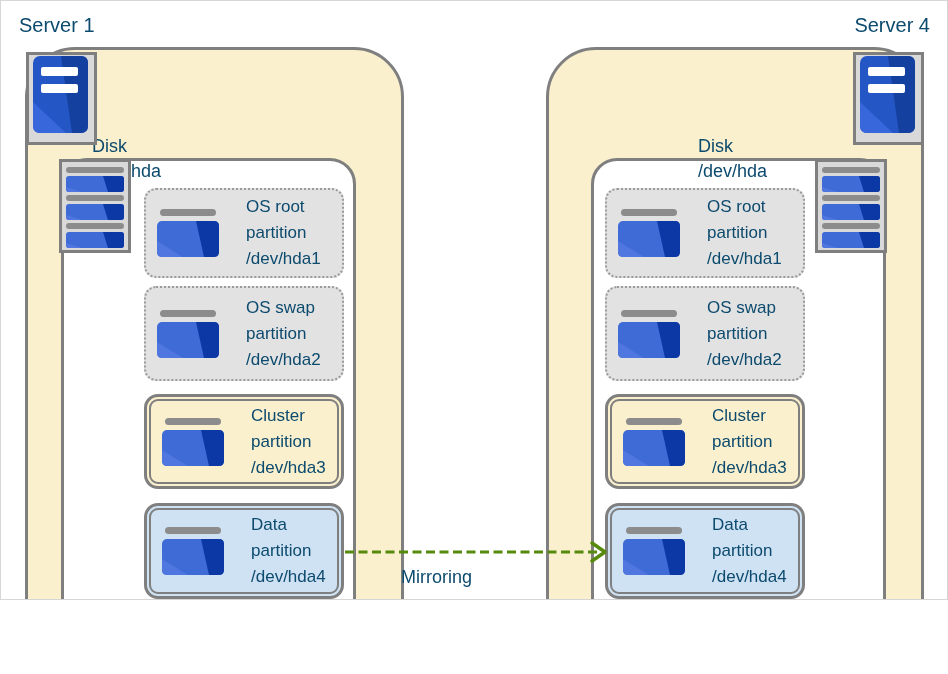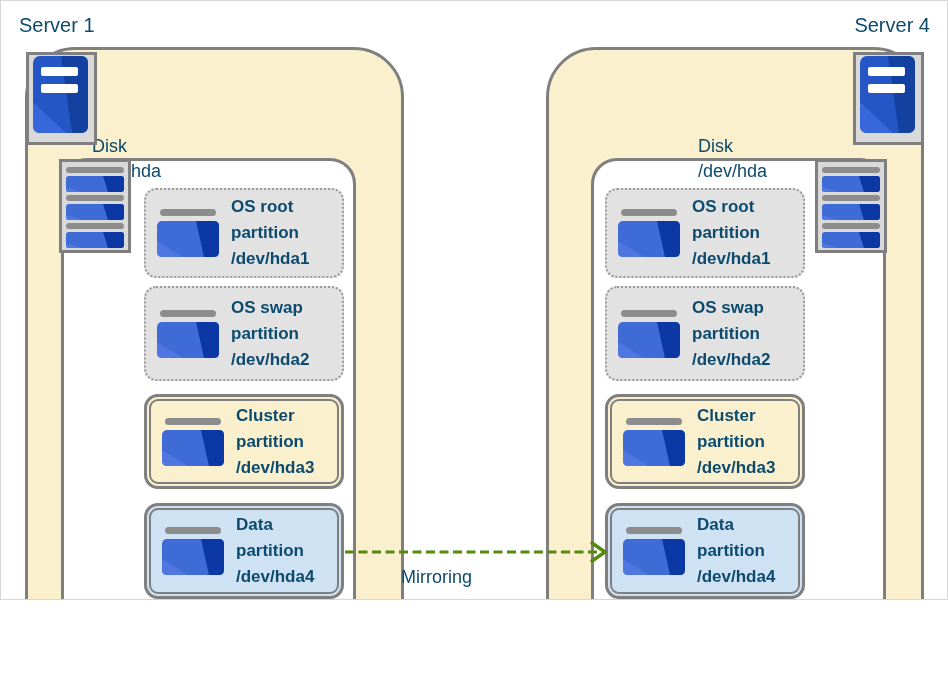--- a/index.html
+++ b/index.html
@@ -38,21 +38,21 @@
   }
   .part-dbl .inner {
     width:100%; height:100%;
     border:2px solid var(--border-gray,#7F7F7F);
     border-radius:9px;
     display:flex; align-items:center;
   }
   .part-cluster, .part-cluster .inner { background:var(--partition-cluster-fill,#FAF0CD); }
   .part-data, .part-data .inner { background:var(--partition-data-fill,#CFE2F3); }
   .part-icon { margin-left:11px; flex:0 0 auto; }
-  .part-text { margin-left:12px; font-size:17px; line-height:26px; white-space:nowrap;font-weight:bold; }
+  .part-text { margin-left:27px; font-size:17px; line-height:26px; white-space:nowrap; }
   .mirror-label { top:566px; left:400px; width:134px; font-size:18px; }
   svg.icon { display:block; }
   .defs-hidden { position:absolute; width:0; height:0; overflow:hidden; }
 </style>
 </head>
 <body>
 
 <svg class="defs-hidden" aria-hidden="true">
   <defs>
     <symbol id="sym-partition" viewBox="0 0 62 48">

